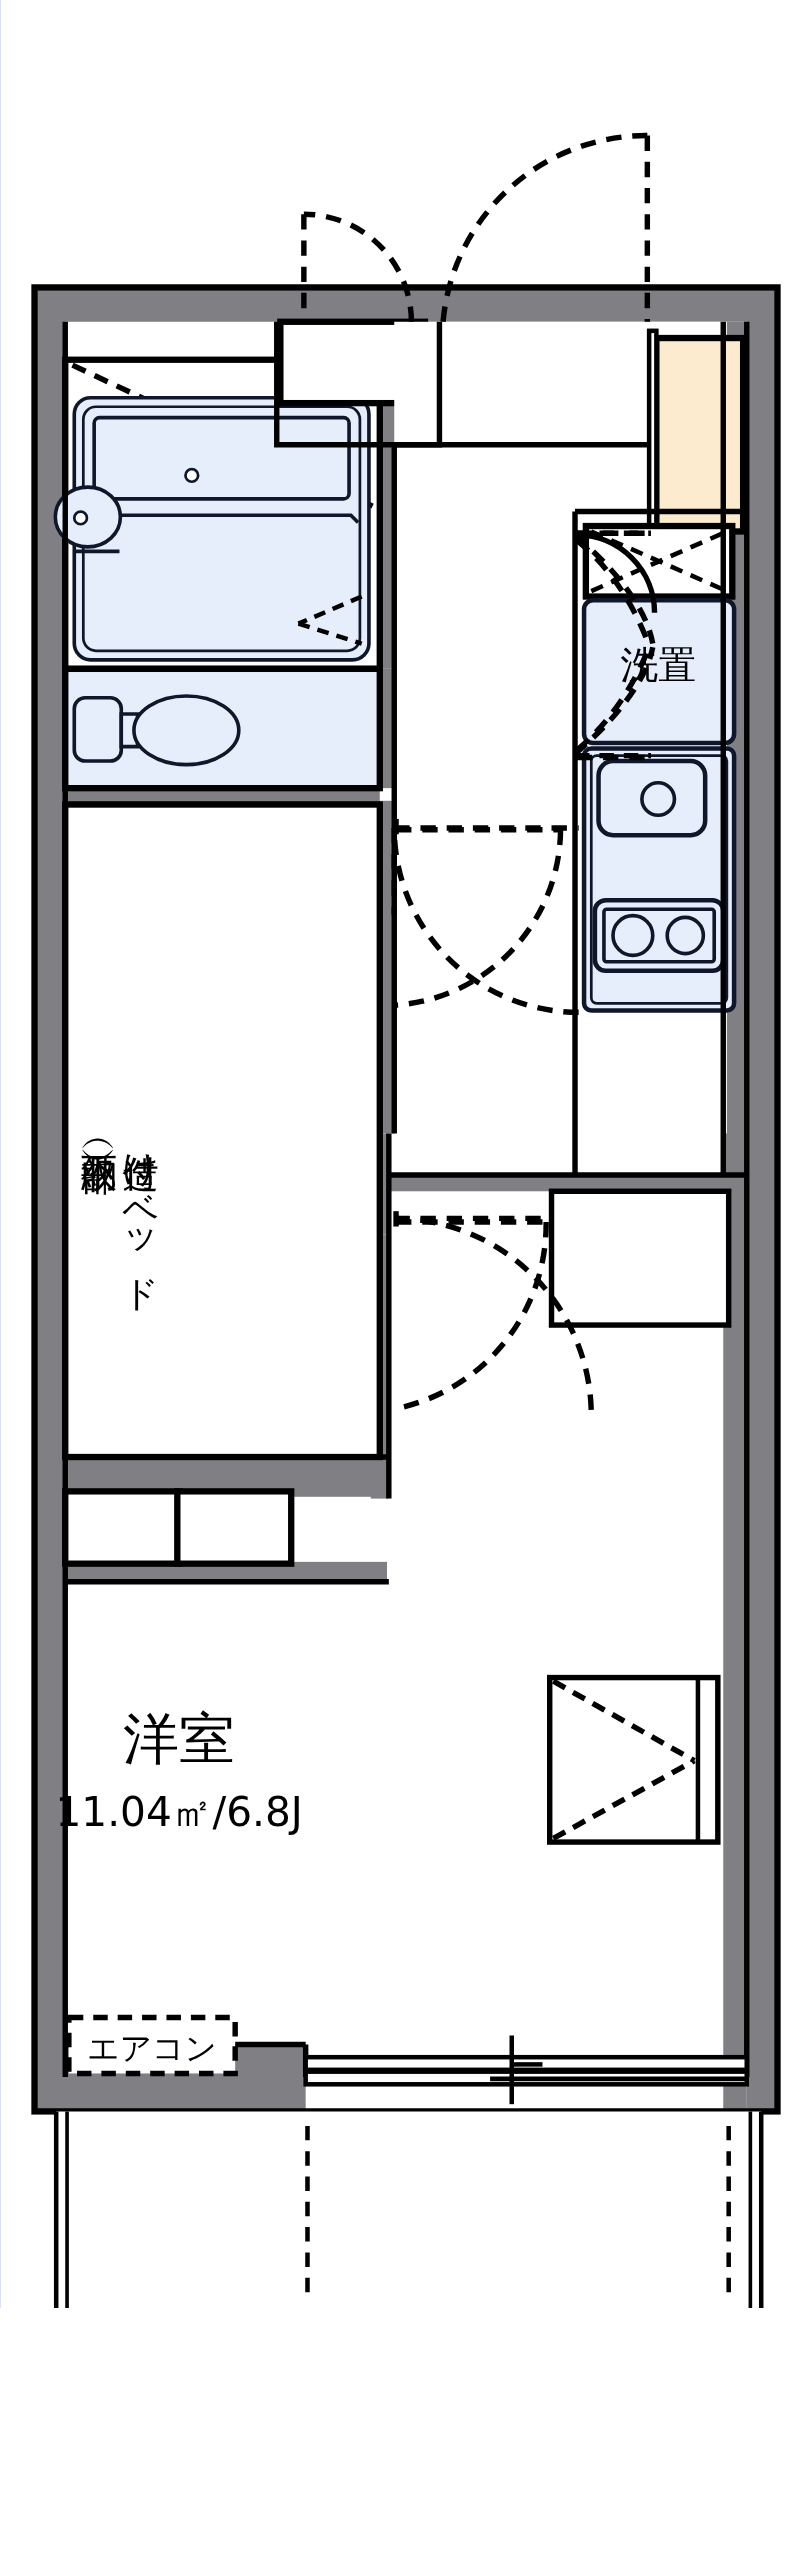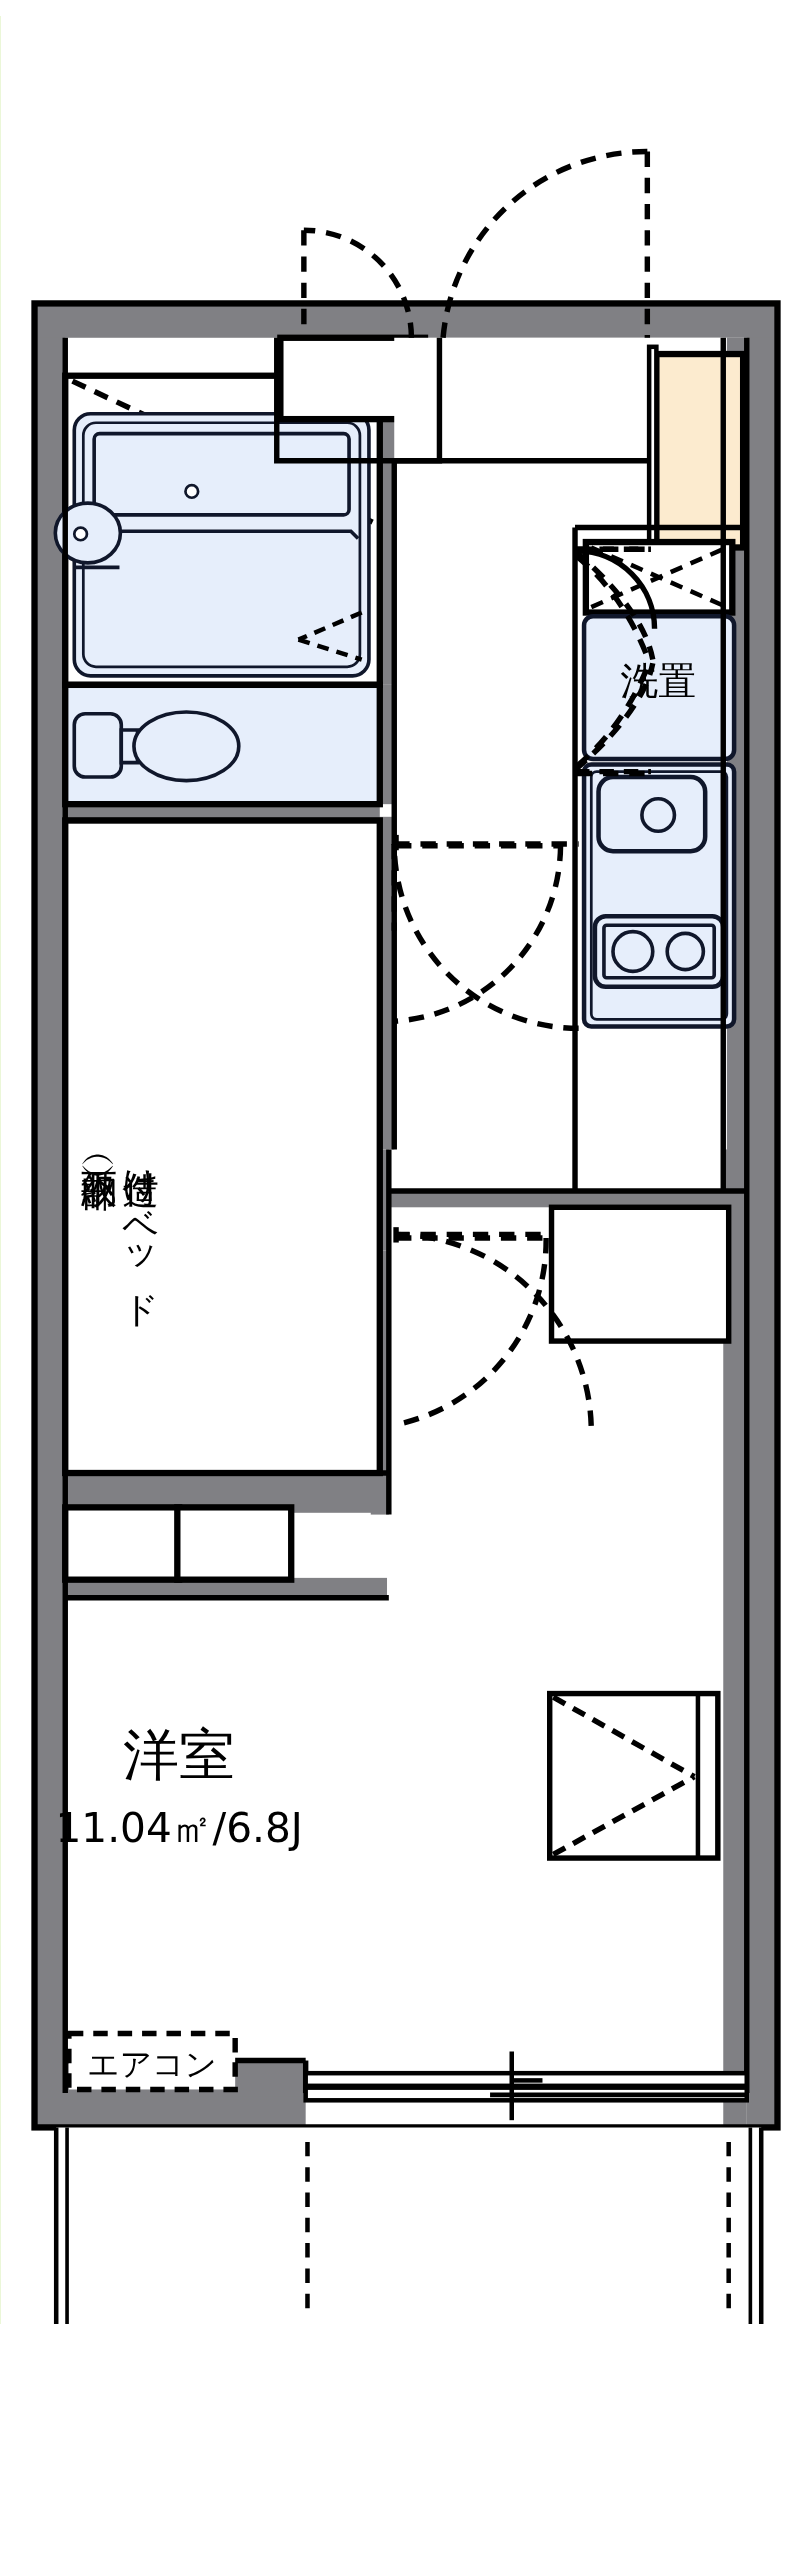--- a/index.html
+++ b/index.html
@@ -1,18 +1,18 @@
 <!DOCTYPE html>
 <html style="font-size:14.5px"><head>
 <meta charset="utf-8">
 <title>Floor Plan</title>
 <style>
   html,body{margin:0;padding:0;background:#ffffff;}
   body{font-family:"Liberation Sans","DejaVu Sans",sans-serif;}
-  #stage{position:relative;width:812px;height:2308px;background:#84cc16;overflow:hidden;margin-top:16px;}
+  #stage{position:relative;width:812px;height:2308px;background:#1d4ed8;overflow:hidden;}
   #stage svg{display:block;}
   .jp{font-family:"DejaVu Sans","Liberation Sans",sans-serif;}
 </style>
 </head>
 <body>
 
 <div id="stage">
 
 <svg width="812" height="2576" viewBox="0 0 898 2850" xmlns="http://www.w3.org/2000/svg">
 

